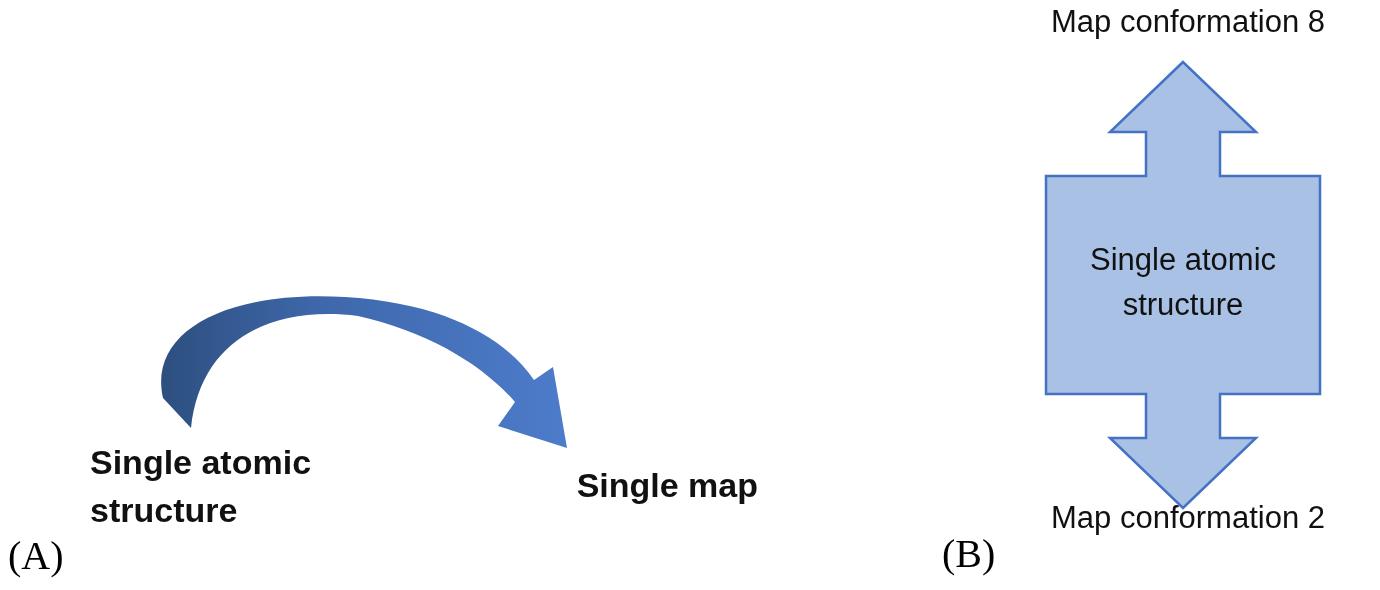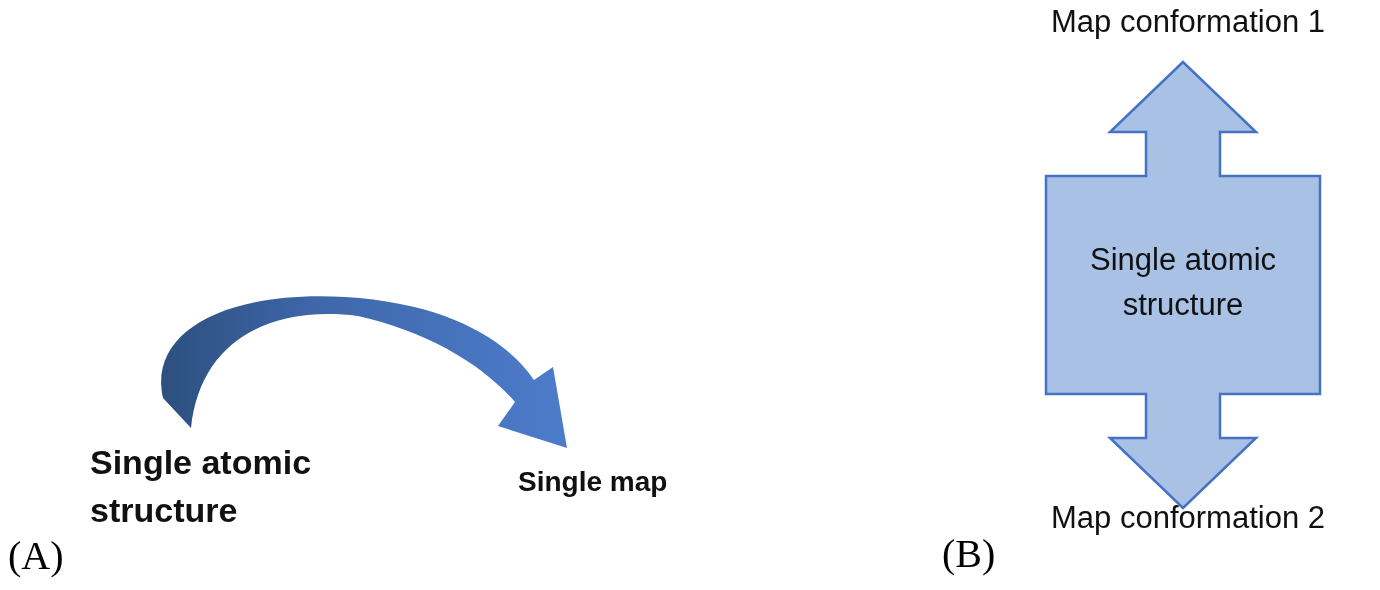--- a/index.html
+++ b/index.html
@@ -32,23 +32,23 @@
     width: 270px;
     font-size: 34px;
     line-height: 1.42;
     font-weight: 600;
     text-align: left;
   }
   .target-text {
     left: 518px;
     top: 466px;
     width: 240px;
-    font-size: 28px;
+    font-size: 34px;
     font-weight: 600;
-    text-align: left;
+    text-align: right;
     white-space: nowrap;
   }
   .conf-top {
     left: 1028px;
     top: 4px;
     width: 320px;
     font-size: 31px;
     font-weight: 500;
     text-align: center;
   }
@@ -111,18 +111,18 @@
 
     <g stroke="#4472c4">
       <polygon stroke-width="2.5" points="1183,62 1110,132 1146,132 1146,176 1046,176 1046,394 1146,394 1146,438 1110,438 1183,508 1256,438 1220,438 1220,394 1320,394 1320,176 1220,176 1220,132 1256,132" fill="#a8c1e5"></polygon>
     </g>
   </svg>
 
   <div class="txt source-text">Single atomic structure</div>
   <div class="txt target-text">Single map</div>
   <div class="panel-label label-a">(A)</div>
 
-  <div class="txt conf-top">Map conformation 1</div>
+  <div class="txt conf-top">Map conformation 8</div>
   <div class="txt center-text">Single atomic structure</div>
   <div class="txt conf-bottom">Map conformation 2</div>
   <div class="panel-label label-b">(B)</div>
 
 </div>
 
 </body></html>

